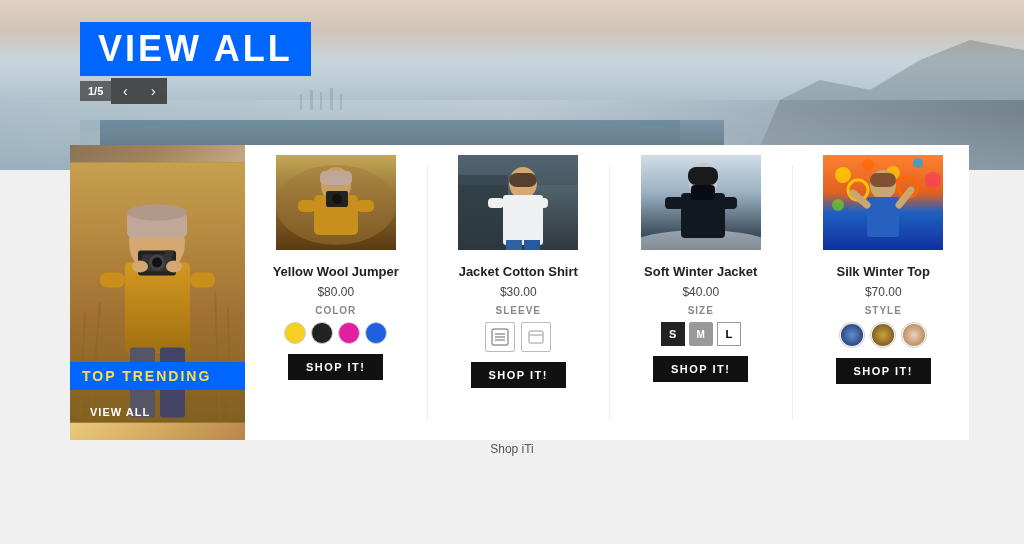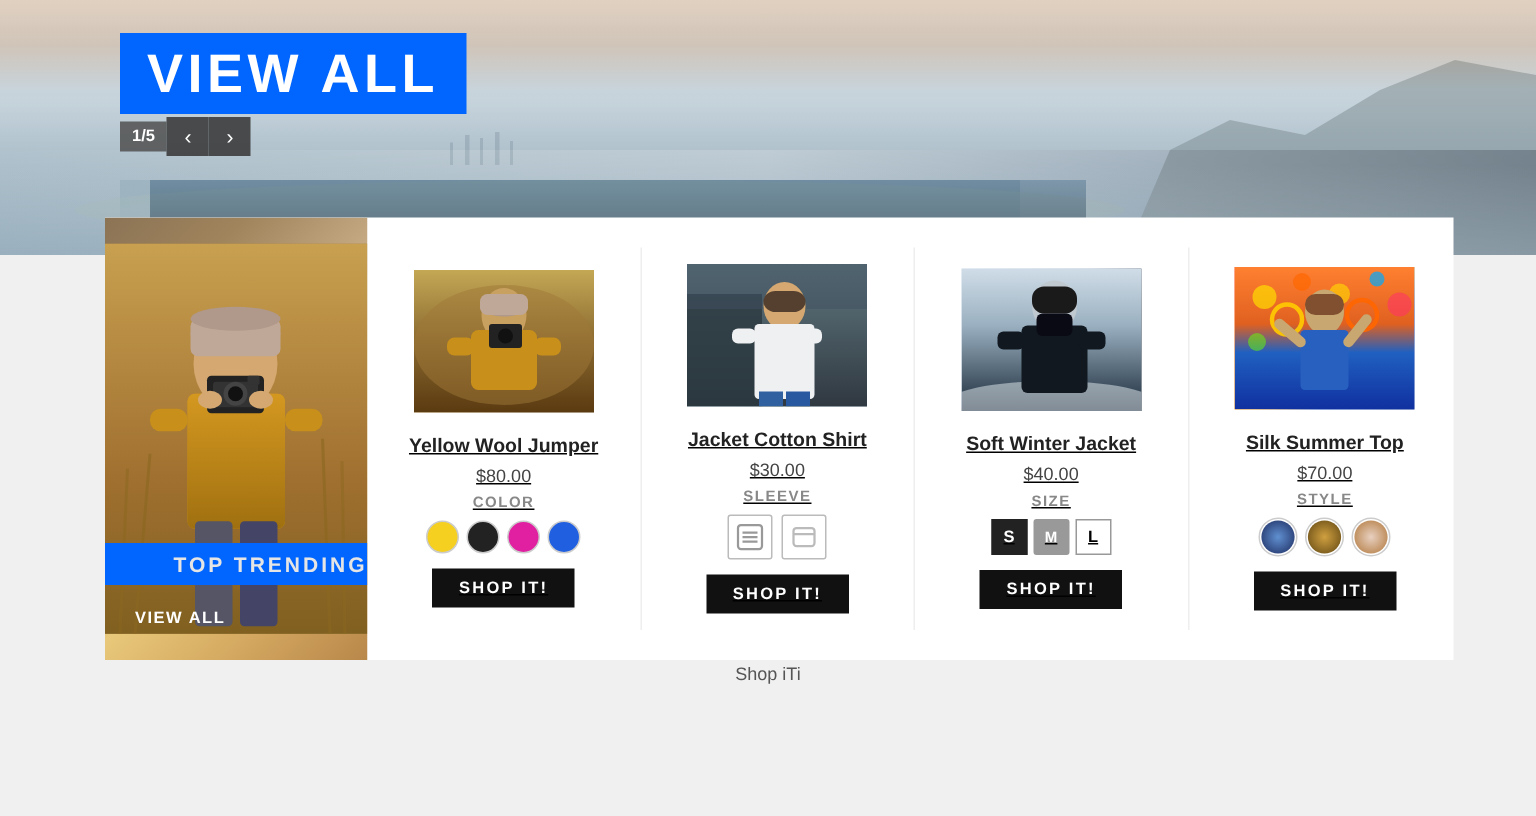--- a/index.html
+++ b/index.html
@@ -103,44 +103,43 @@
       width: 100%;
       height: 100%;
       background: linear-gradient(135deg, #8b7355 0%, #a0845c 20%, #c4a882 40%, #e8c87a 60%, #d4a860 80%, #b8874a 100%);
       position: relative;
       overflow: hidden;
     }
     .featured-label {
       position: absolute;
       bottom: 50px; left: 0; right: 0;
       background: #0066ff;
-      color: #e5e5e5;
+      color: #fde047;
       font-size: 14px;
       font-weight: 900;
       letter-spacing: 2px;
-      text-align: right;
-      padding: 6px 0;
+      text-align: left;
+      padding: 6px 12px;
     }
     .featured-view-all {
       position: absolute;
       bottom: 22px; left: 20px;
       color: white;
       font-size: 11px;
       font-weight: bold;
       letter-spacing: 1px;
     }
 
     
     .products-grid {
       flex: 1;
       display: flex;
       gap: 15px;
       padding: 10px 10px 10px 15px;
-      align-items: center;
-      text-decoration: underline;
+      align-items: flex-start;
     }
 
     .product-card {
       flex: 1;
       display: flex;
       flex-direction: column;
       align-items: center;
       padding: 0 8px;
       gap: 6px;
     }
@@ -529,21 +528,21 @@
 
             <circle cx="35" cy="35" r="10" fill="none" stroke="#ffcc00" stroke-width="3" opacity="0.9"></circle>
             <circle cx="85" cy="32" r="10" fill="none" stroke="#ff6600" stroke-width="3" opacity="0.9"></circle>
 
             <rect x="47" y="18" width="26" height="14" rx="7" fill="#805030"></rect>
 
             <line x1="44" y1="50" x2="30" y2="38" stroke="#c8a870" stroke-width="7" stroke-linecap="round"></line>
             <line x1="76" y1="50" x2="88" y2="35" stroke="#c8a870" stroke-width="7" stroke-linecap="round"></line>
           </svg>
         </div>
-        <div class="product-name">Silk Summer Top</div>
+        <div class="product-name">Silk Winter Top</div>
         <div class="product-price">$70.00</div>
         <div class="product-attr-label">STYLE</div>
         <div class="style-swatches">
           <div class="style-swatch">
             <svg width="26" height="26" viewBox="0 0 26 26">
               <circle cx="13" cy="13" r="12" fill="url(#s1g)"></circle>
               <defs>
                   <radialGradient id="s1g">
                     <stop offset="0%" stop-color="#6090d0"></stop>
                     <stop offset="100%" stop-color="#304880"></stop>

